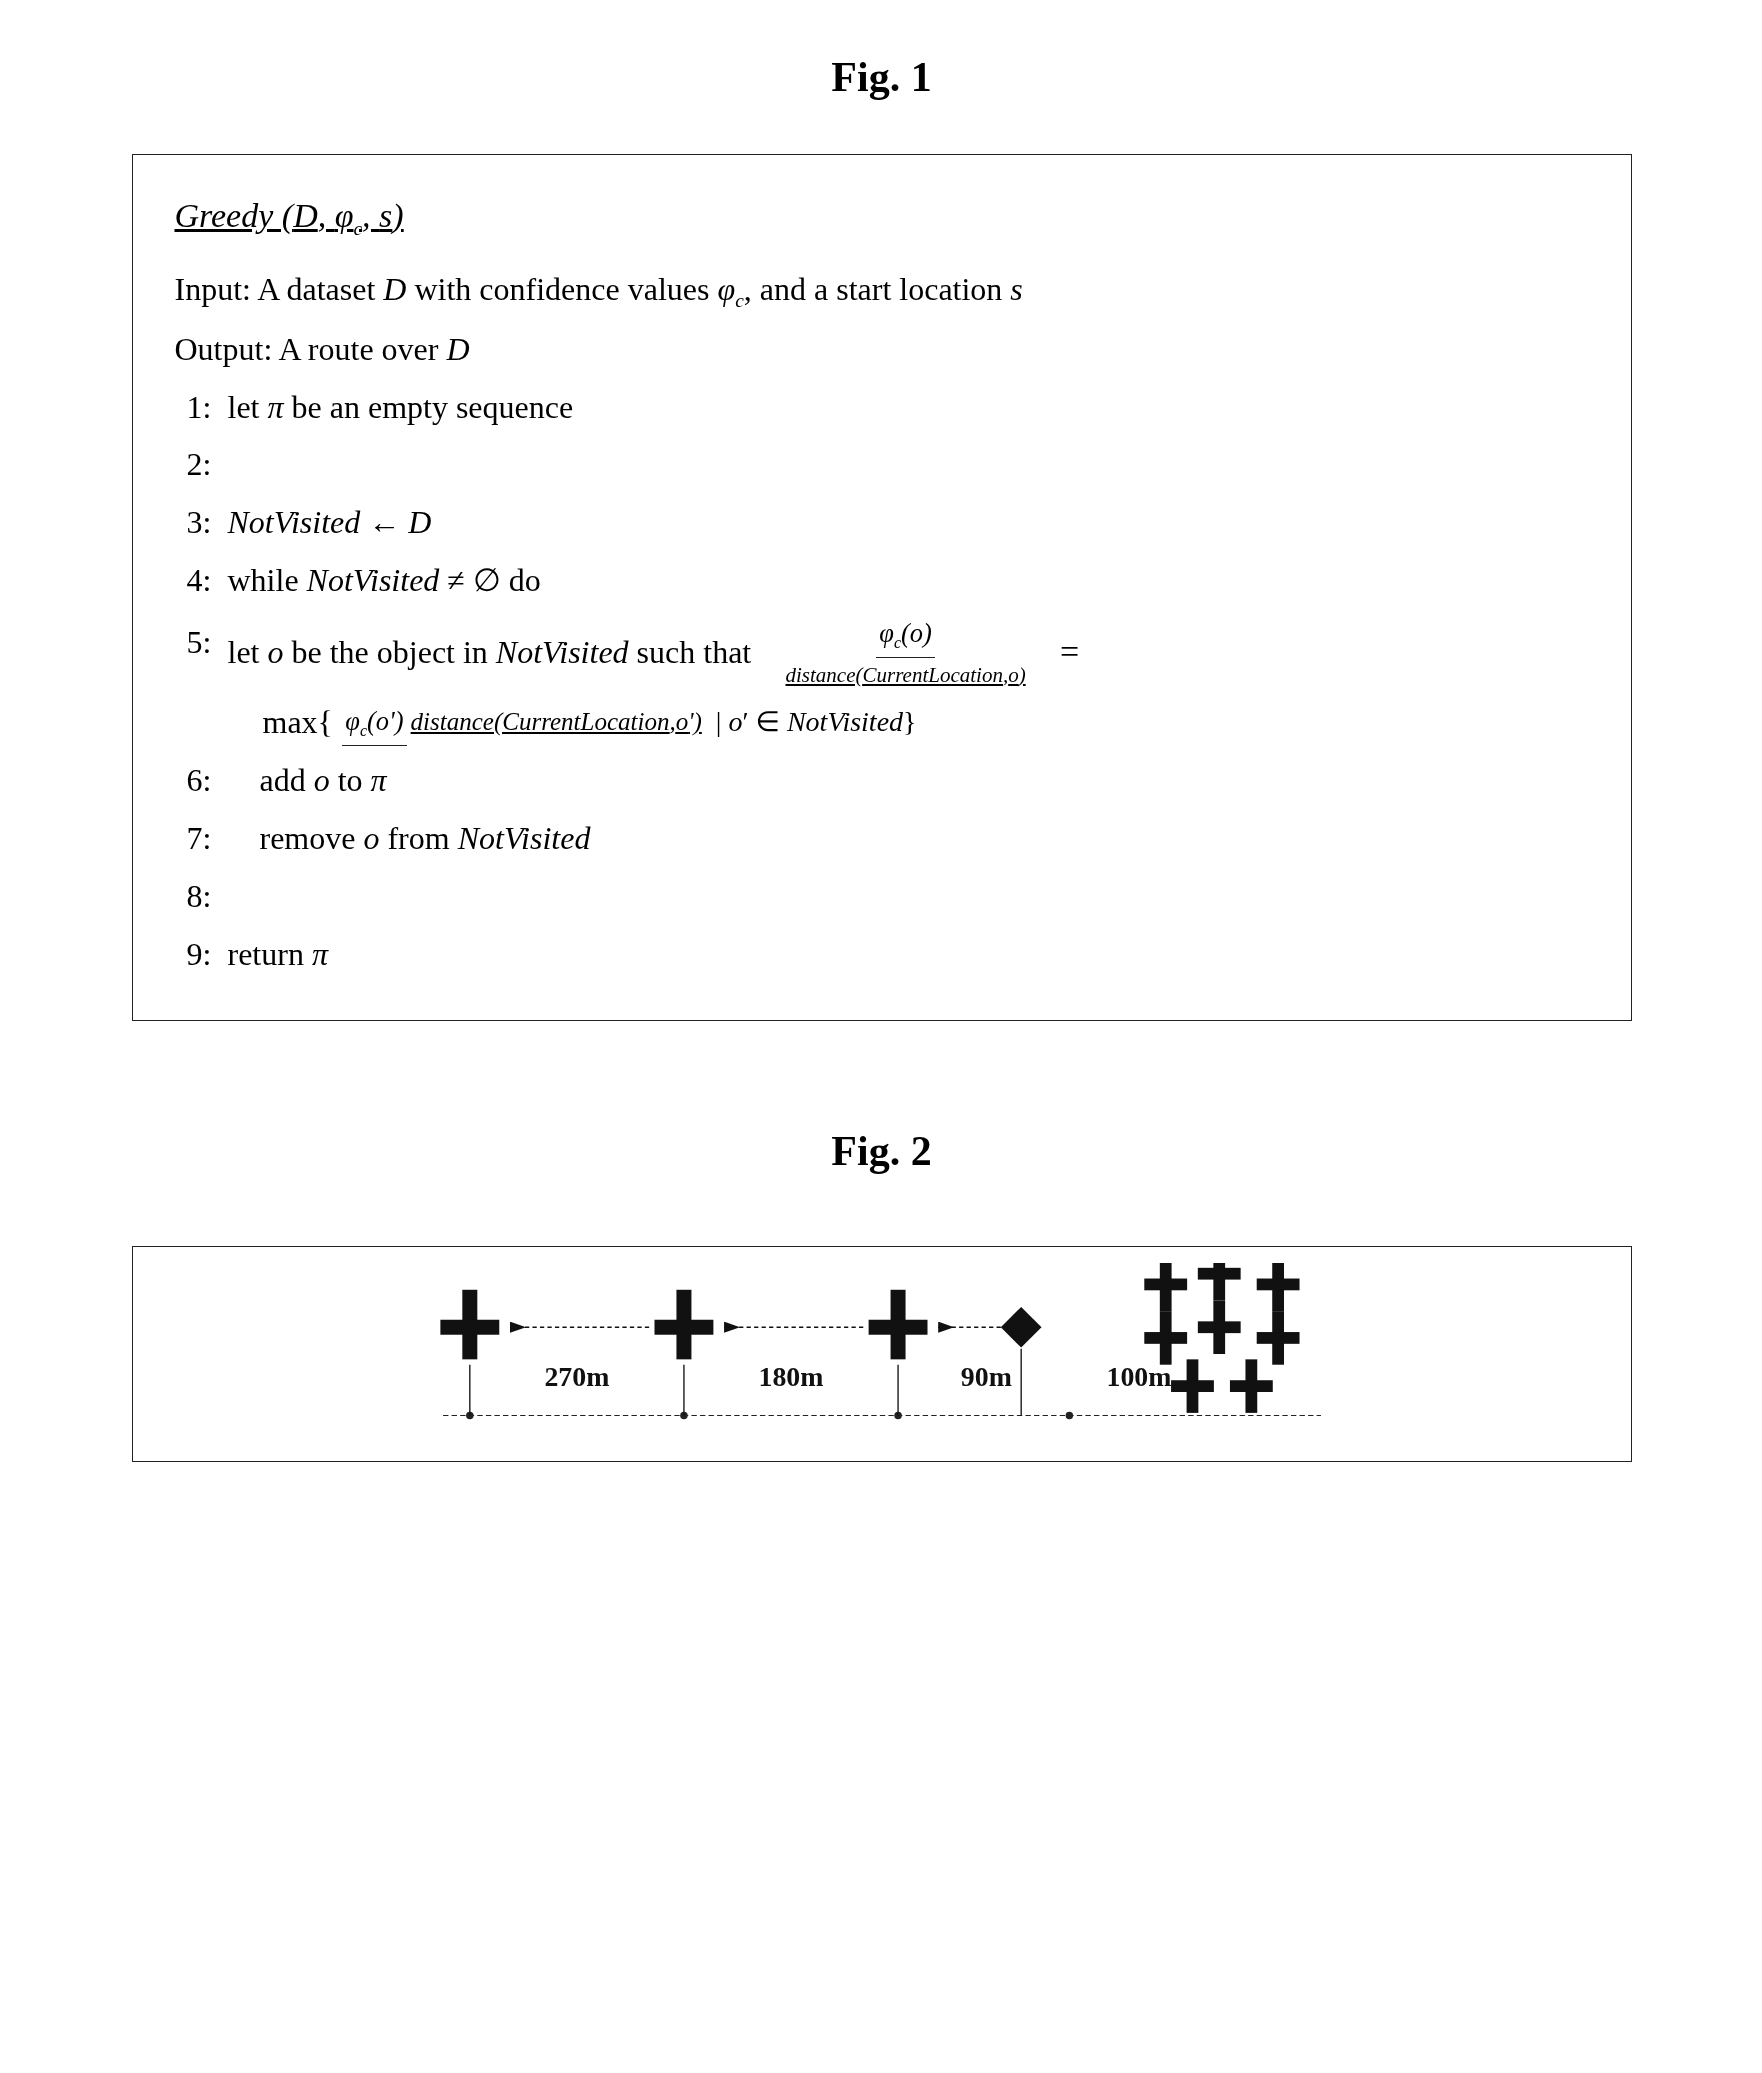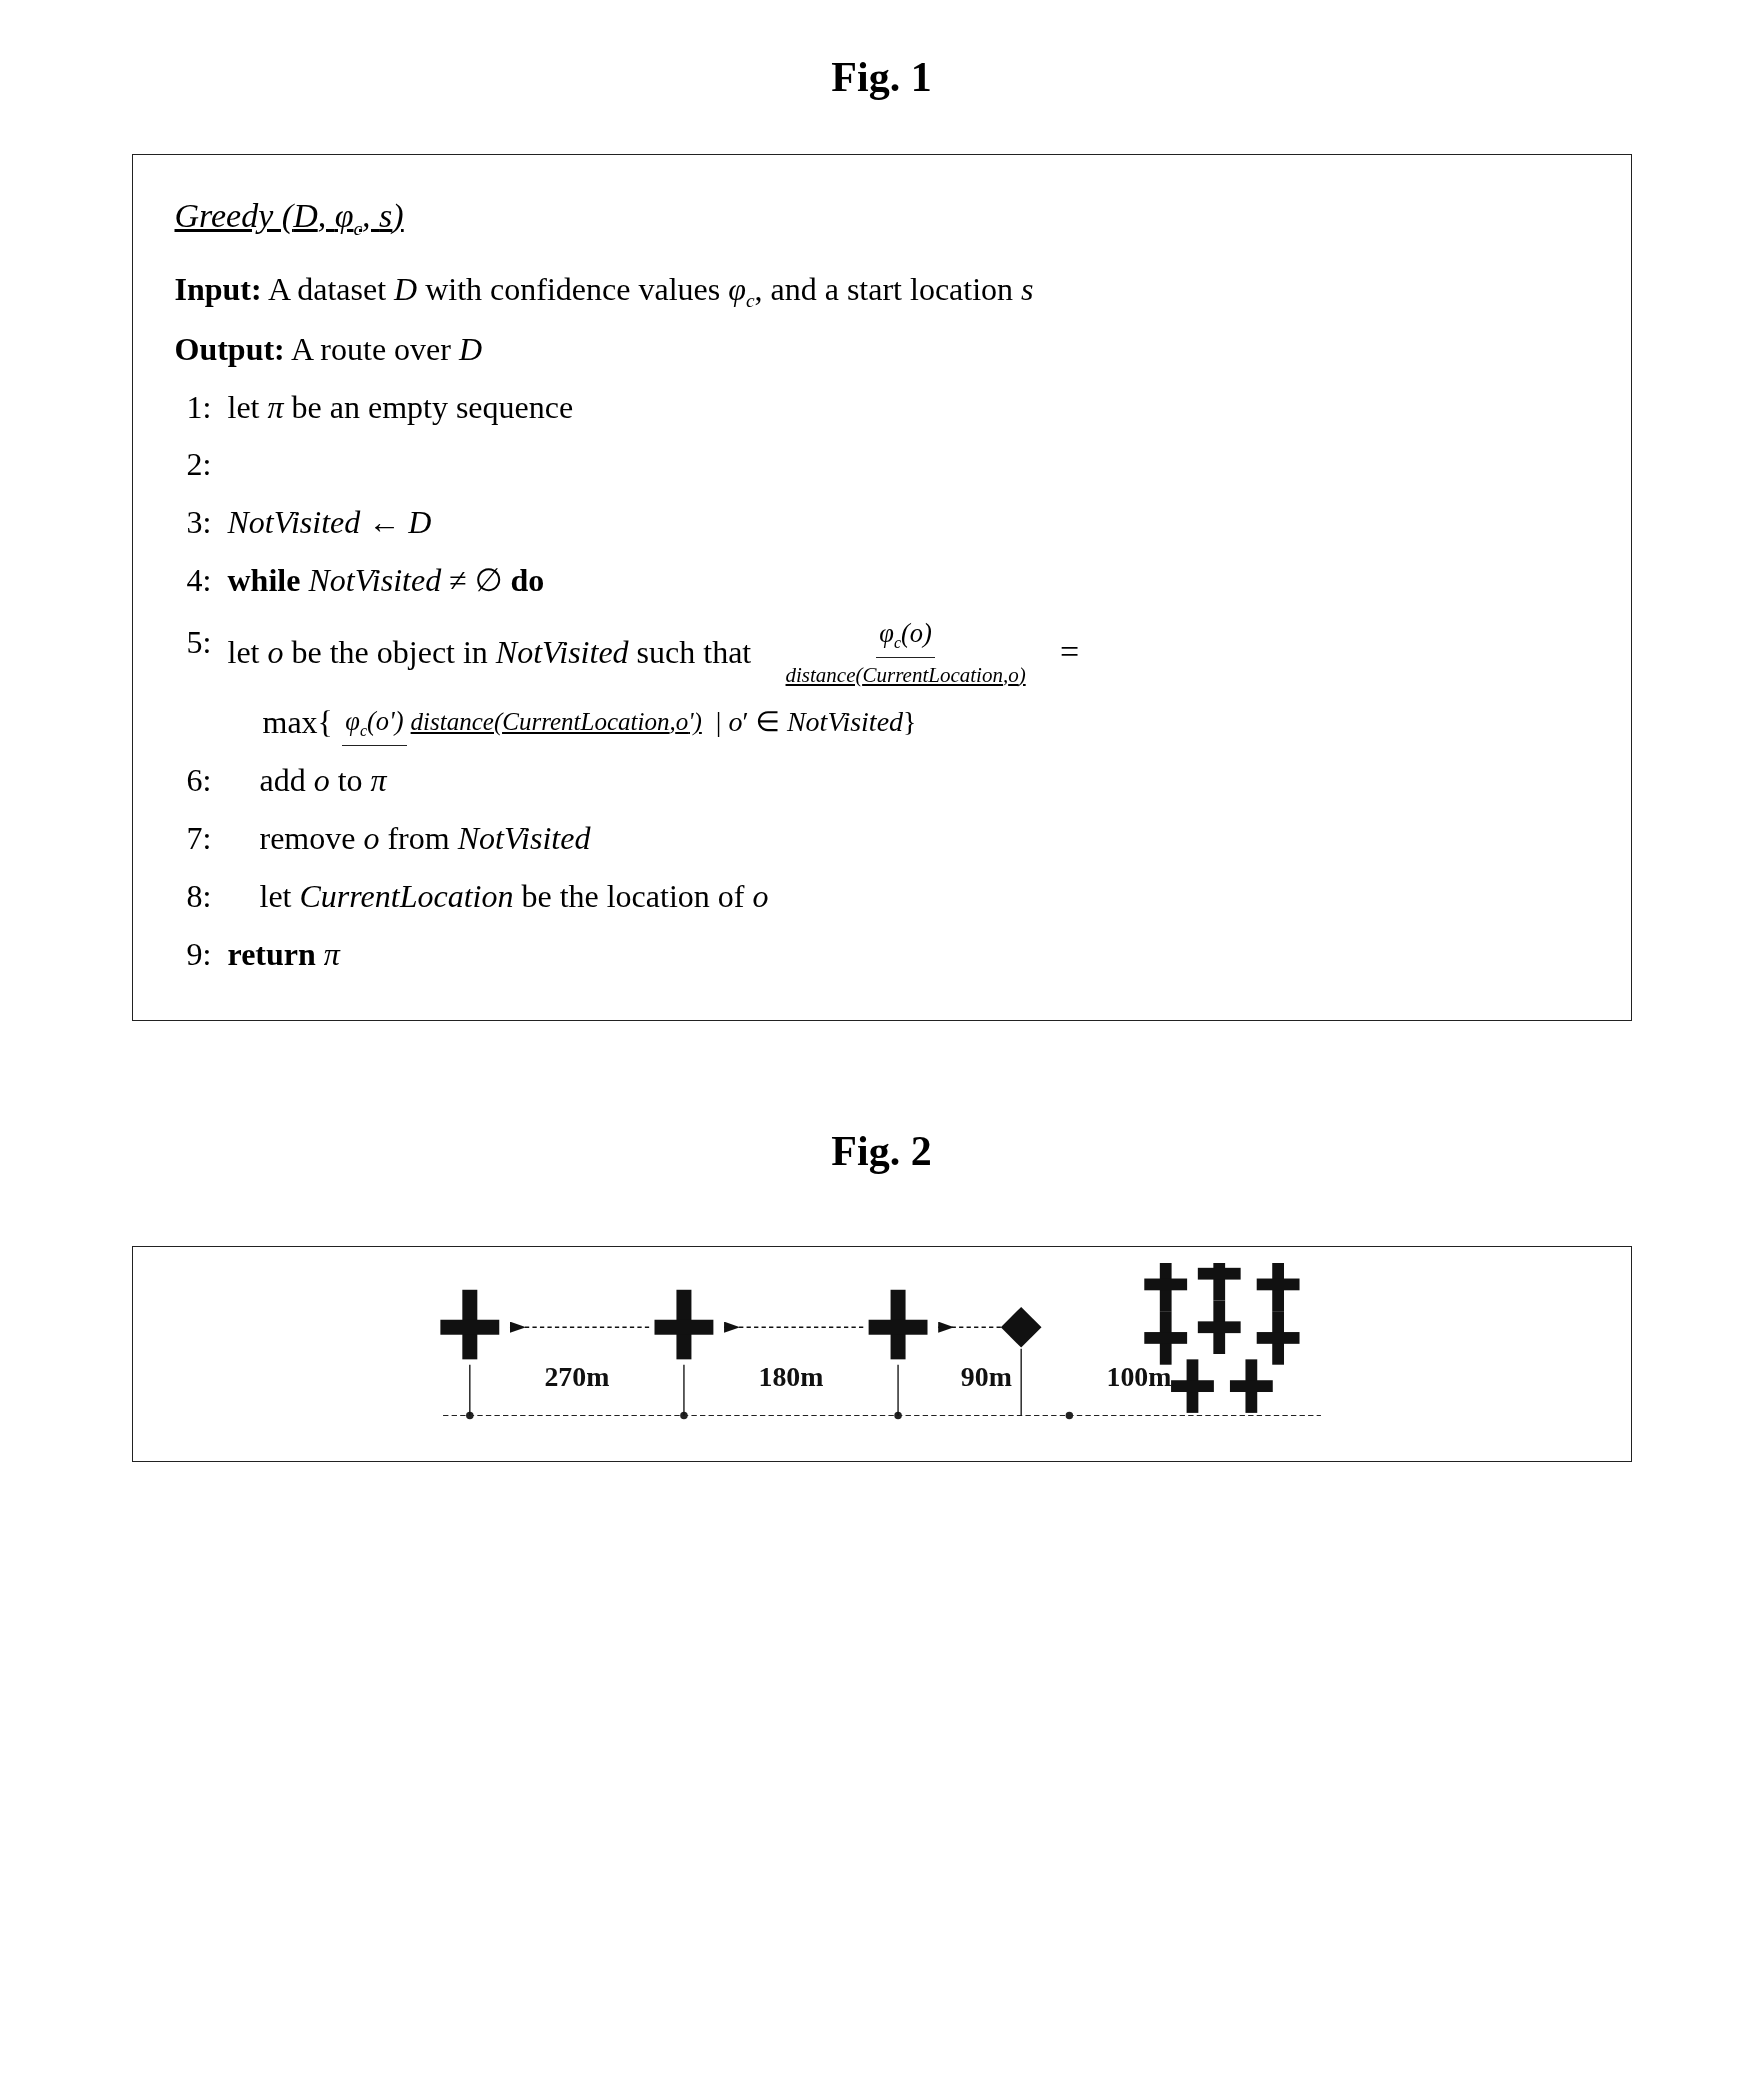--- a/index.html
+++ b/index.html
@@ -34,21 +34,21 @@
 
     .algo-signature {
       font-style: italic;
       font-size: 34px;
       margin-bottom: 16px;
       text-decoration: underline;
       text-decoration-style: solid;
     }
 
     .algo-bold {
-      font-weight: bold;
+      font-weight: normal;
       font-style: normal;
     }
 
     .algo-italic {
       font-style: italic;
     }
 
     .algo-line {
       display: flex;
       align-items: baseline;
@@ -186,21 +186,20 @@
     <span class="algo-indent">add <span class="algo-italic">o</span> to <span class="algo-italic">π</span></span>
   </div>
 
   <div class="algo-line">
     <span class="algo-line-num">7:</span>
     <span class="algo-indent">remove <span class="algo-italic">o</span> from <span class="algo-italic">NotVisited</span></span>
   </div>
 
   <div class="algo-line">
     <span class="algo-line-num">8:</span>
-    <span class="algo-indent">let <span class="algo-italic">CurrentLocation</span> be the location of <span class="algo-italic">o</span></span>
   </div>
 
   <div class="algo-line">
     <span class="algo-line-num">9:</span>
     <span><span class="algo-bold">return</span> <span class="algo-italic">π</span></span>
   </div>
 
 </div>
 
 <div class="fig2-title">Fig. 2</div>

